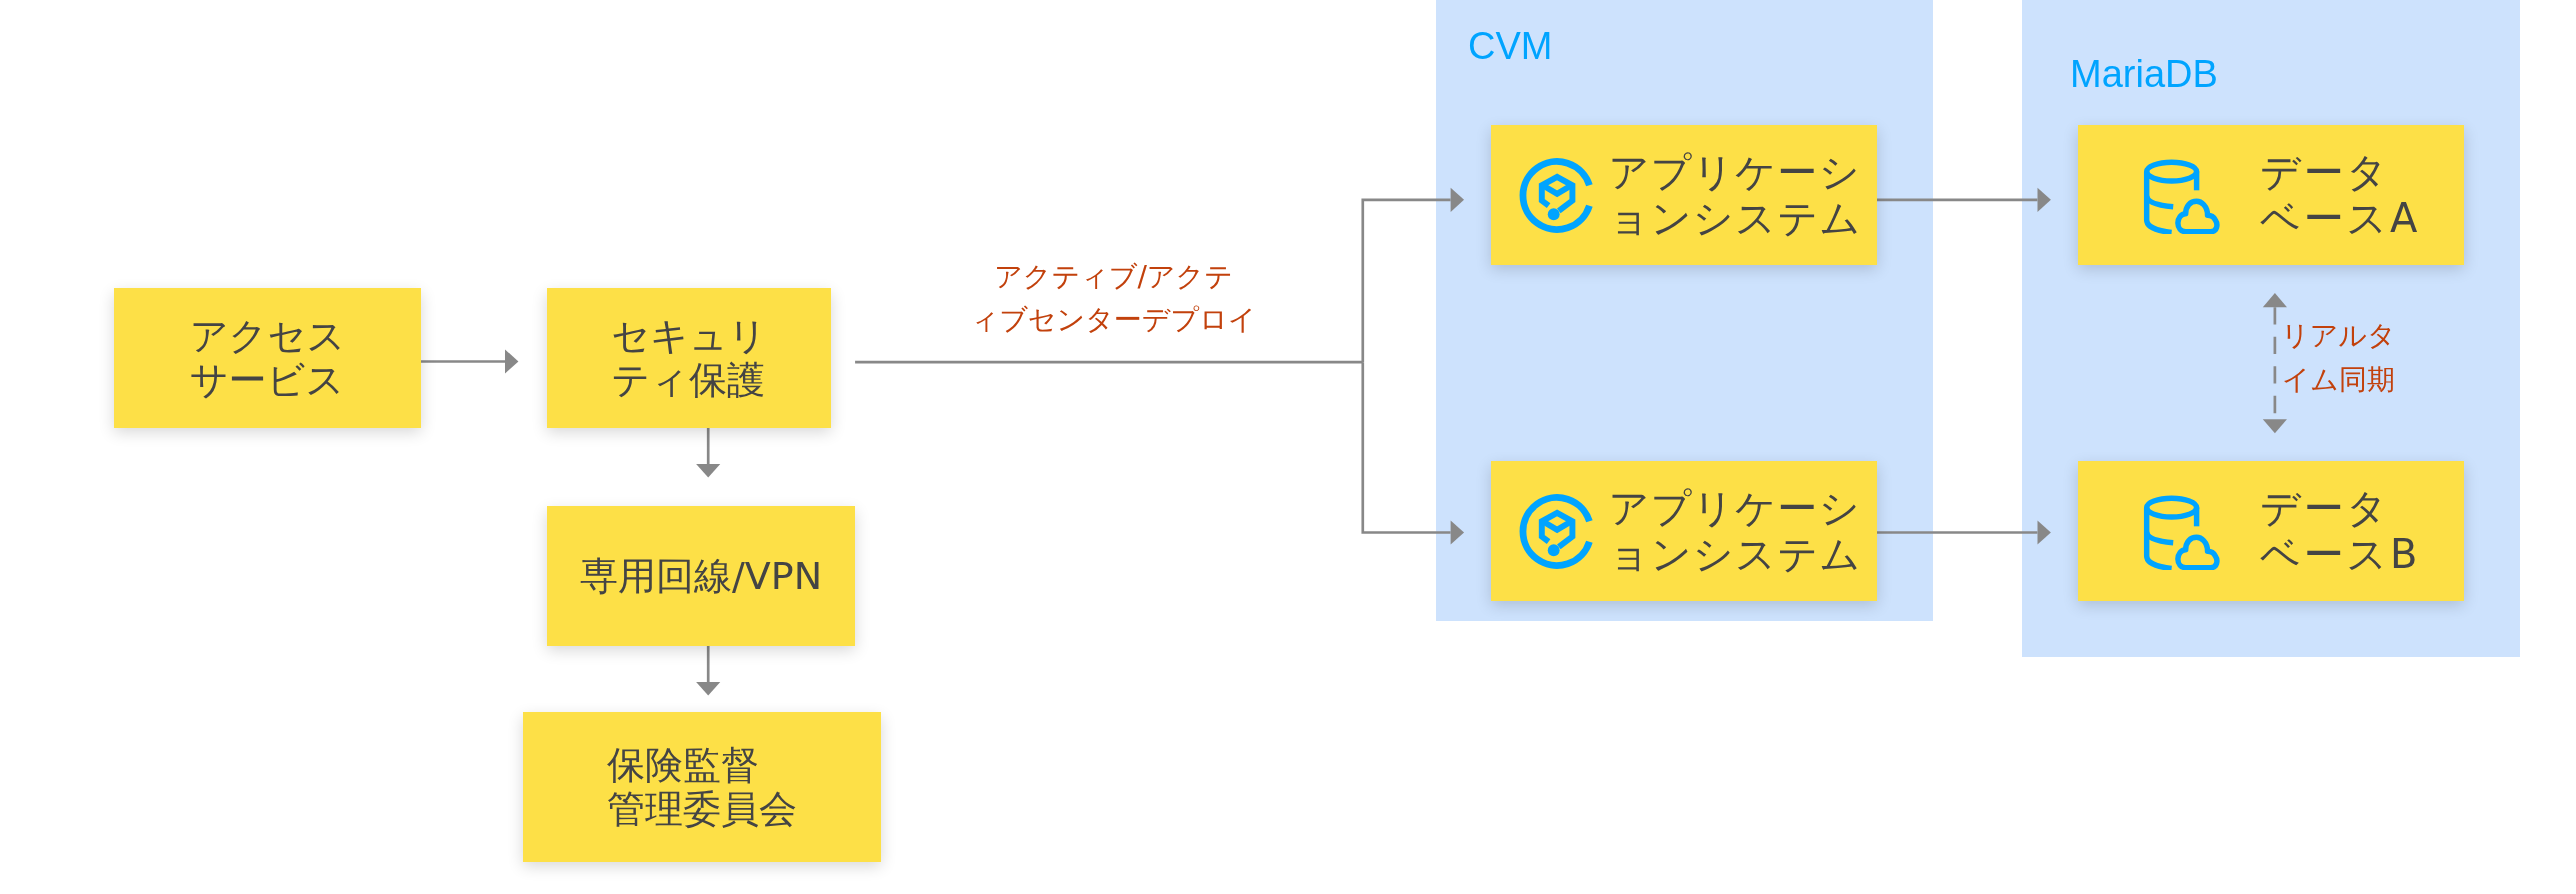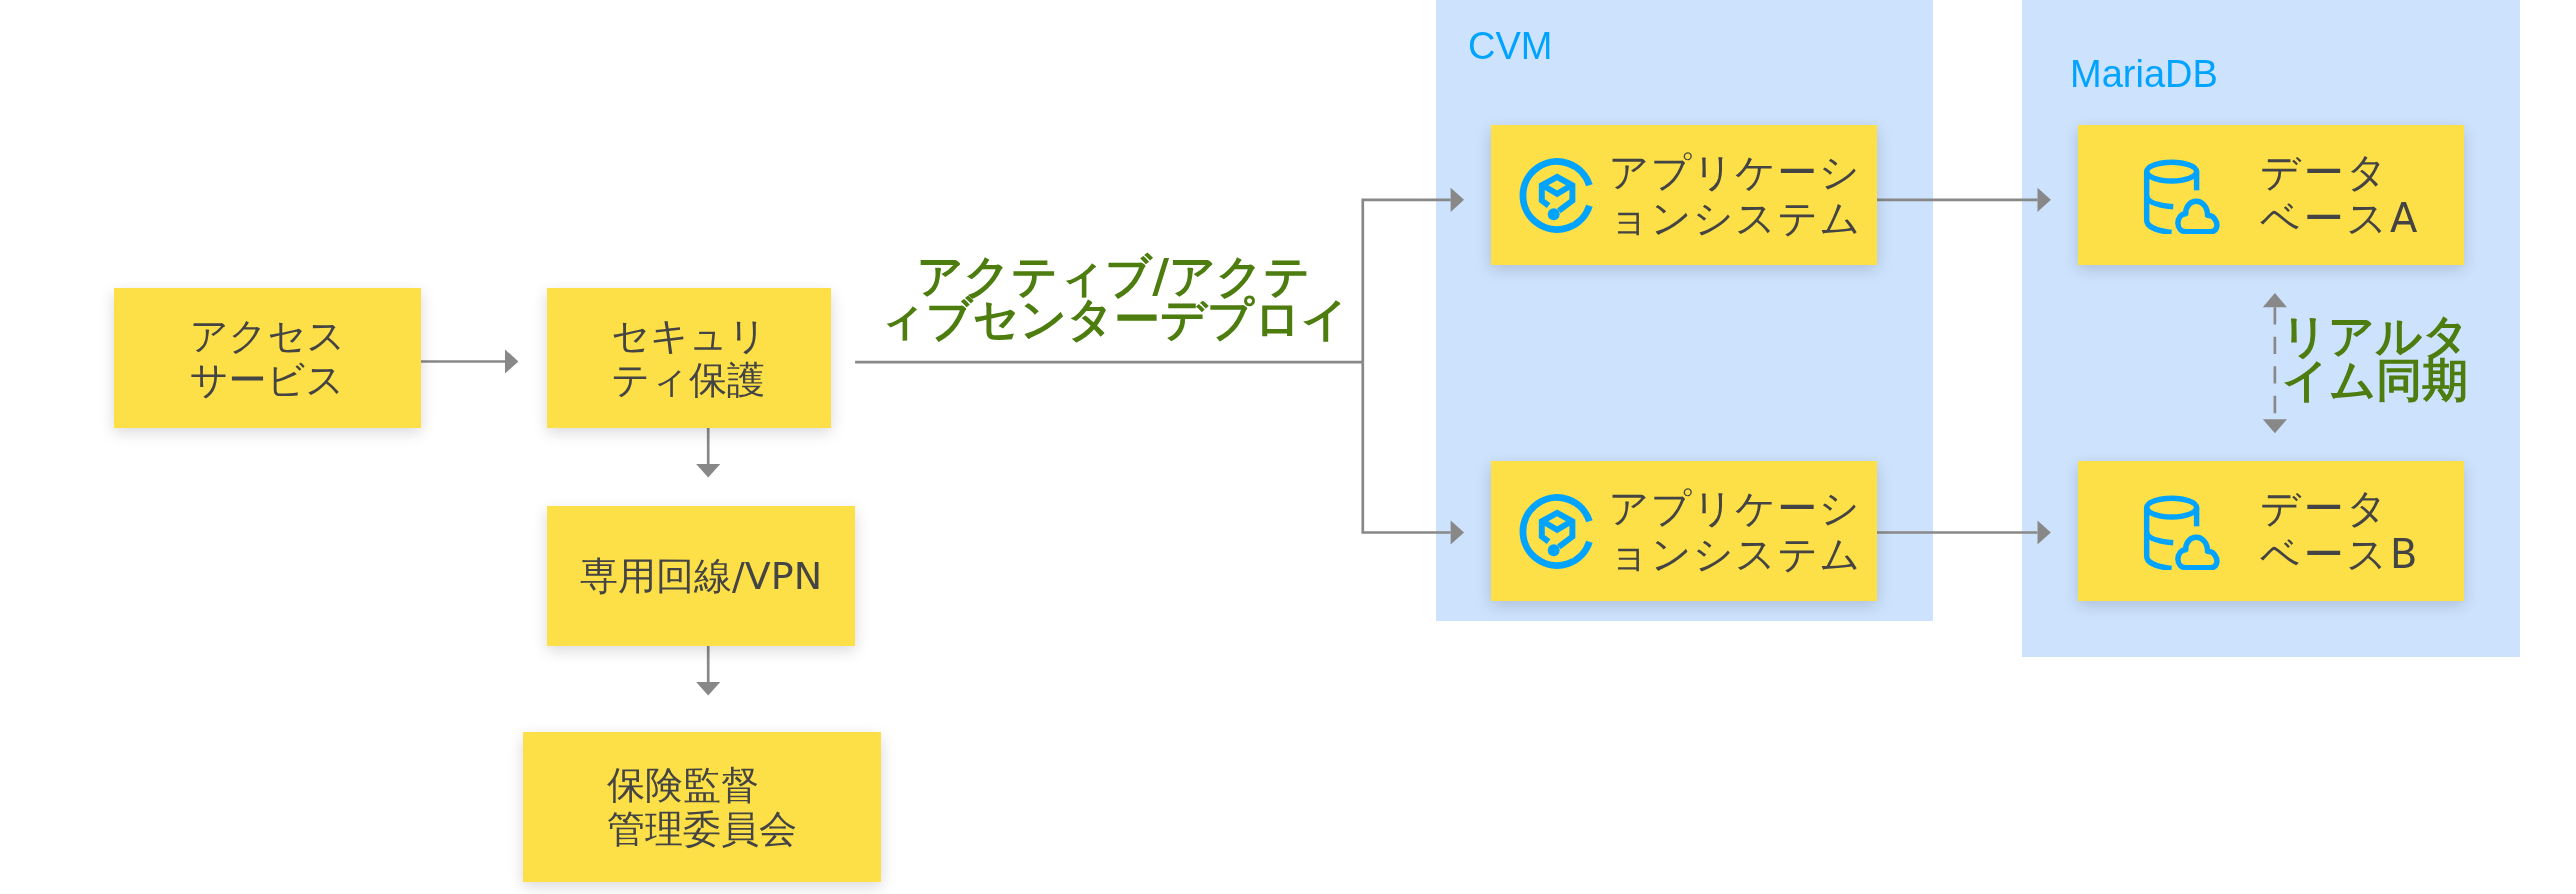--- a/index.html
+++ b/index.html
@@ -6,22 +6,22 @@
   body { width: 2576px; height: 894px; position: relative; overflow: hidden;
          font-family: "DejaVu Sans", "Liberation Sans", sans-serif; }
   .panel { position: absolute; background: #cde2fd; }
   .panel-title { position: absolute; color: #00a4ff; font-size: 38px; line-height: 1;
                  font-family: "Liberation Sans", "DejaVu Sans", sans-serif; }
   .box { position: absolute; background: #fde047; box-sizing: border-box;
          display: flex; align-items: center; justify-content: center;
          box-shadow: 0 5.4px 14.8px rgba(0,0,0,0.16); }
   .box-text { color: #444444; font-size: 38px; line-height: 44px; text-align: left;
               white-space: pre-line; }
-  .label { position: absolute; color: #4d7c0f; font-size: 46px; line-height: 43px;
-           text-align: center; white-space: pre-line; font-weight: bold; }
+  .label { position: absolute; color: #c2410c; font-size: 28px; line-height: 43px;
+           text-align: center; white-space: pre-line; font-weight: normal; }
   .icon { flex: none; display: block; }
   svg.connectors { position: absolute; left: 0; top: 0; }
 </style>
 </head>
 <body>
 
 <div class="panel" style="left:1436px; top:0; width:497px; height:621px;">
   <div class="panel-title" style="left:32px; top:27px;">CVM</div>
 </div>
 <div class="panel" style="left:2022px; top:0; width:498px; height:657px;">
@@ -70,21 +70,21 @@
 
 <div class="box" style="left:547px; top:288px; width:284px; height:140px;">
   <div class="box-text">セキュリ
 ティ保護</div>
 </div>
 
 <div class="box" style="left:547px; top:506px; width:308px; height:140px;">
   <div class="box-text">専用回線/VPN</div>
 </div>
 
-<div class="box" style="left:523px; top:732px; width:358px; height:150px;">
+<div class="box" style="left:523px; top:712px; width:358px; height:150px;">
   <div class="box-text">保険監督
 管理委員会</div>
 </div>
 
 <div class="label" style="left:872px; top:255px; width:483px;">アクティブ/アクテ
 ィブセンターデプロイ</div>
 
 <div class="label" style="left:2281px; top:314px; text-align:center; line-height:44px;">リアルタ
 イム同期</div>
 

